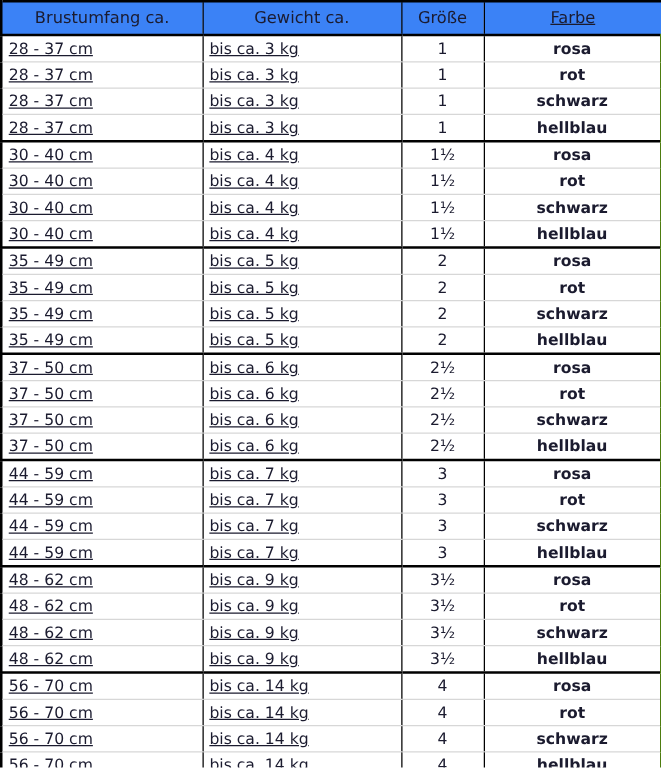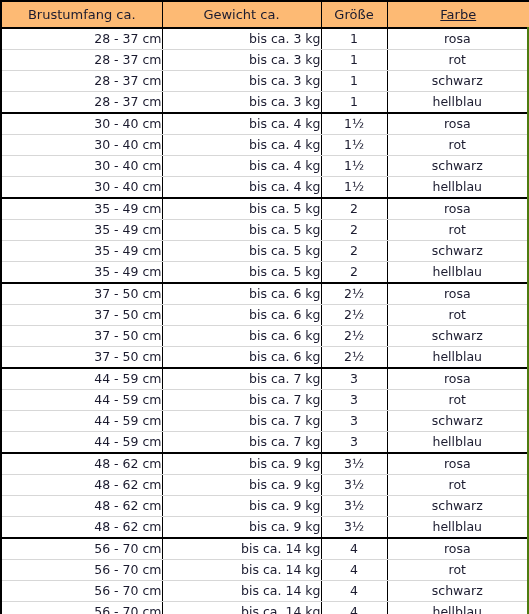--- a/index.html
+++ b/index.html
@@ -23,21 +23,21 @@
   }
 
   .size-table col.c-chest  { width: 161px; }
   .size-table col.c-weight { width: 159px; }
   .size-table col.c-size   { width: 66px;  }
   .size-table col.c-color  { width: 143px; }
 
   
   .size-table thead th {
     height: 25px;
-    background: #fdba74;
+    background: #3b82f6;
     font-weight: normal;
     font-size: 13px;
     padding: 0;
     border-right: 1px solid #000000;
     border-bottom: 2px solid #000000;
   }
   .size-table thead th:first-child {
     border-left: 2px solid #000000;
   }
   .size-table thead th:last-child {
@@ -53,32 +53,34 @@
     height: 20px;
     padding: 0;
     border-right: 1px solid #000000;
     border-bottom: 1px solid #d7d7d7;
     line-height: 20px;
     white-space: nowrap;
     overflow: hidden;
   }
   .size-table tbody td.chest,
   .size-table tbody td.weight {
-    text-align: right;
+    text-align: left;
     padding-left: 5px;
+    text-decoration: underline;
   }
   .size-table tbody td.size,
   .size-table tbody td.color {
     text-align: center;
   }
   .size-table tbody td:first-child {
     border-left: 2px solid #000000;
   }
   .size-table tbody td:last-child {
-    border-right: 6px solid #4d7c0f;
+    border-right: 4px solid #4d7c0f;
+    font-weight: bold;
   }
 
   
   .size-table tbody tr.group-end td {
     border-bottom: 2px solid #000000;
   }
   .size-table tbody tr.table-end td {
     border-bottom: 2px solid #000000;
   }
 </style>

